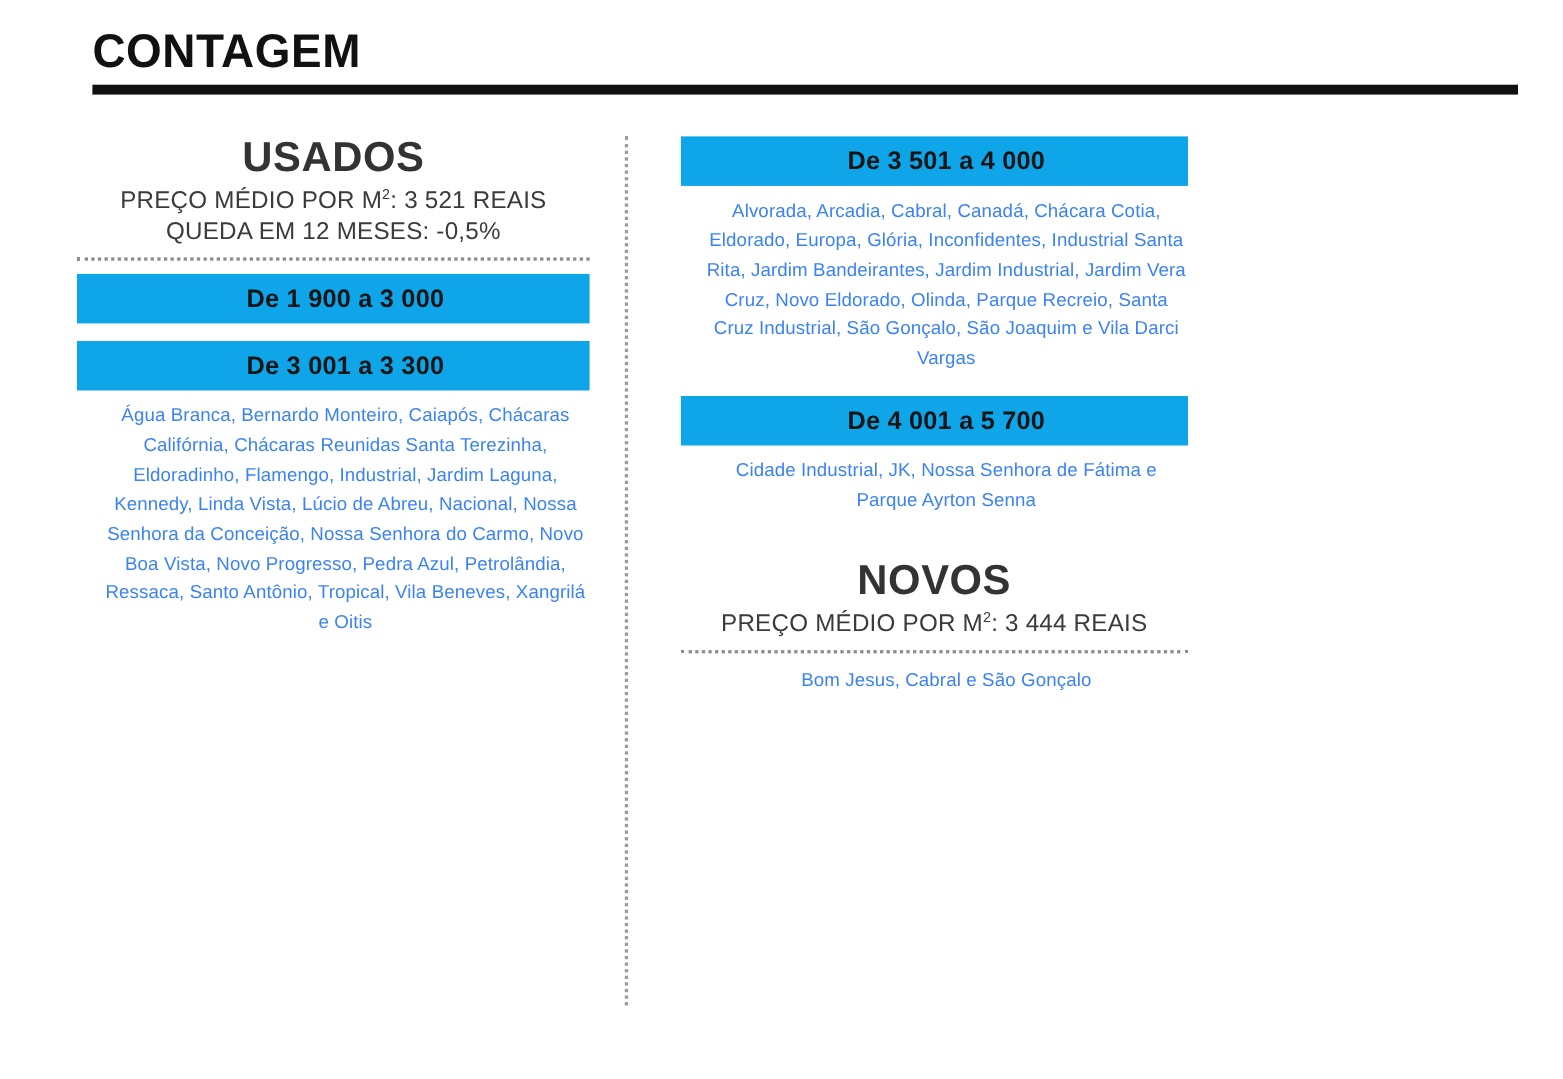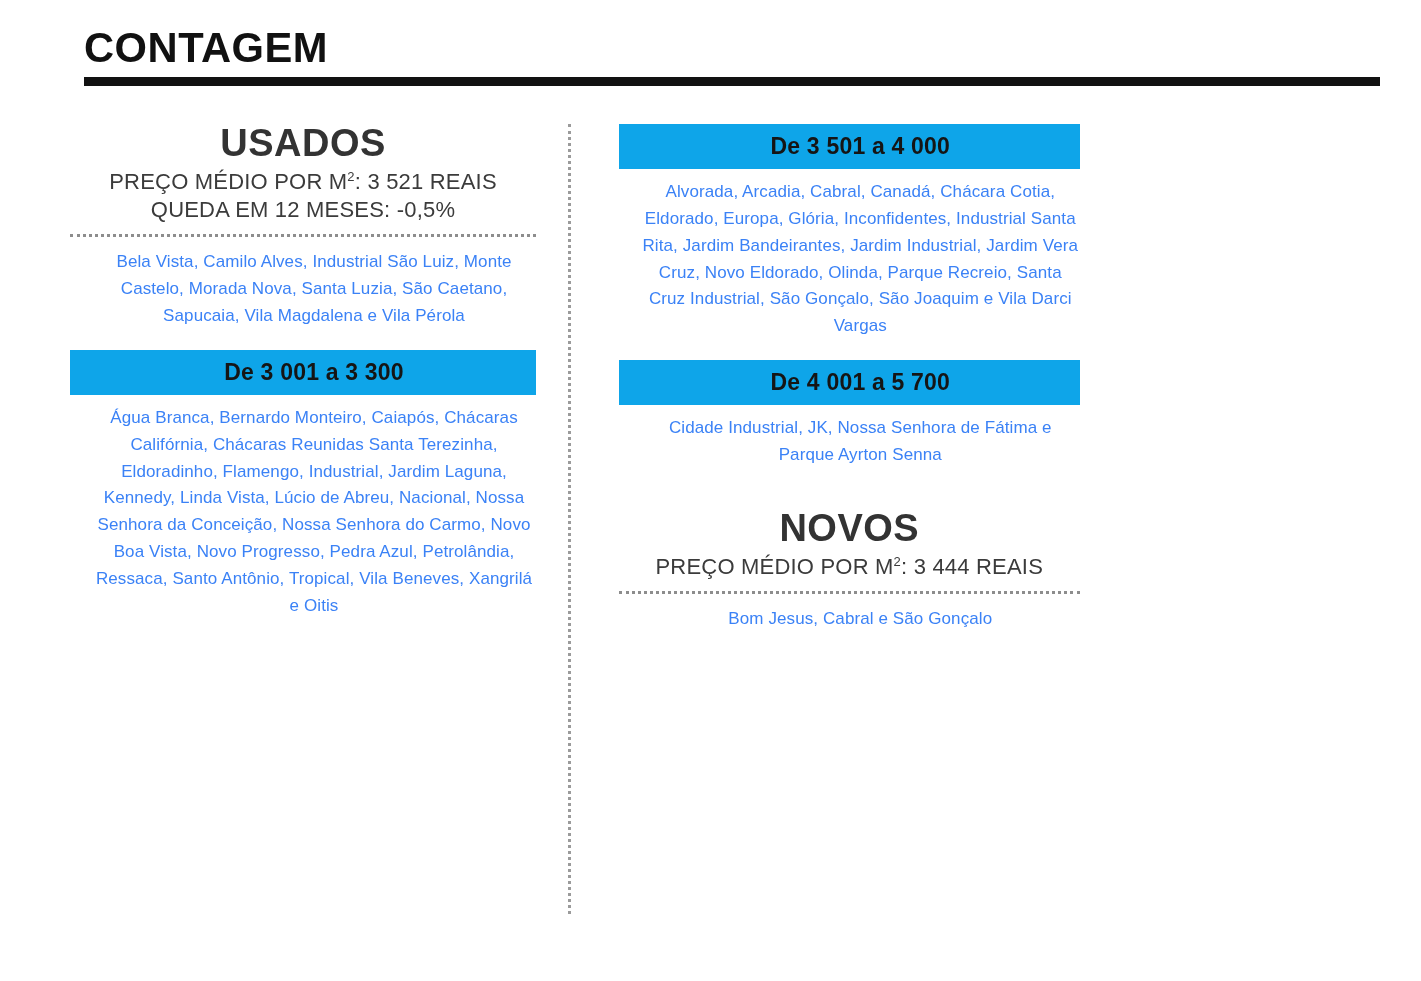--- a/index.html
+++ b/index.html
@@ -127,21 +127,21 @@
     <div class="col col-left">
 
       <div class="section-title">USADOS</div>
       <div class="section-sub">
         <span>PREÇO MÉDIO POR M</span><sup>2</sup><span>: 3 521 REAIS</span>
       </div>
       <div class="section-sub">QUEDA EM 12 MESES: -0,5%</div>
 
       <div class="dotted-rule"></div>
 
-      <div class="range-body">Bela Vista, Camilo Alves, Industrial São Luiz, Monte Castelo, Morada Nova, Santa Luzia, São Caetano, Sapucaia, Vila Magdalena e Vila Pérola</div>
+      <div class="range-header">De 1 900 a 3 000</div>
 
       <div class="gap-sm"></div>
 
       <div class="range-header">De 3 001 a 3 300</div>
       <div class="range-body">Água Branca, Bernardo Monteiro, Caiapós, Chácaras Califórnia, Chácaras Reunidas Santa Terezinha, Eldoradinho, Flamengo, Industrial, Jardim Laguna, Kennedy, Linda Vista, Lúcio de Abreu, Nacional, Nossa Senhora da Conceição, Nossa Senhora do Carmo, Novo Boa Vista, Novo Progresso, Pedra Azul, Petrolândia, Ressaca, Santo Antônio, Tropical, Vila Beneves, Xangrilá e Oitis</div>
 
     </div>
 
     <div class="divider"></div>
 

